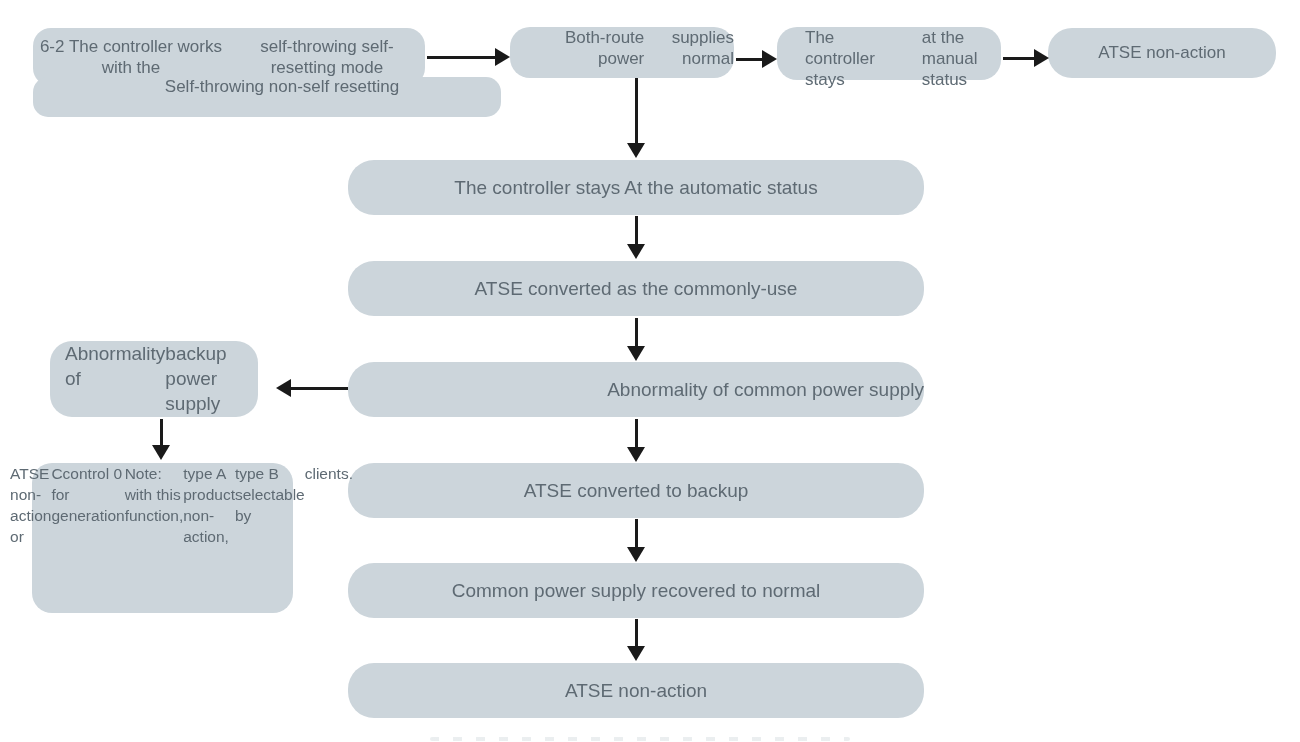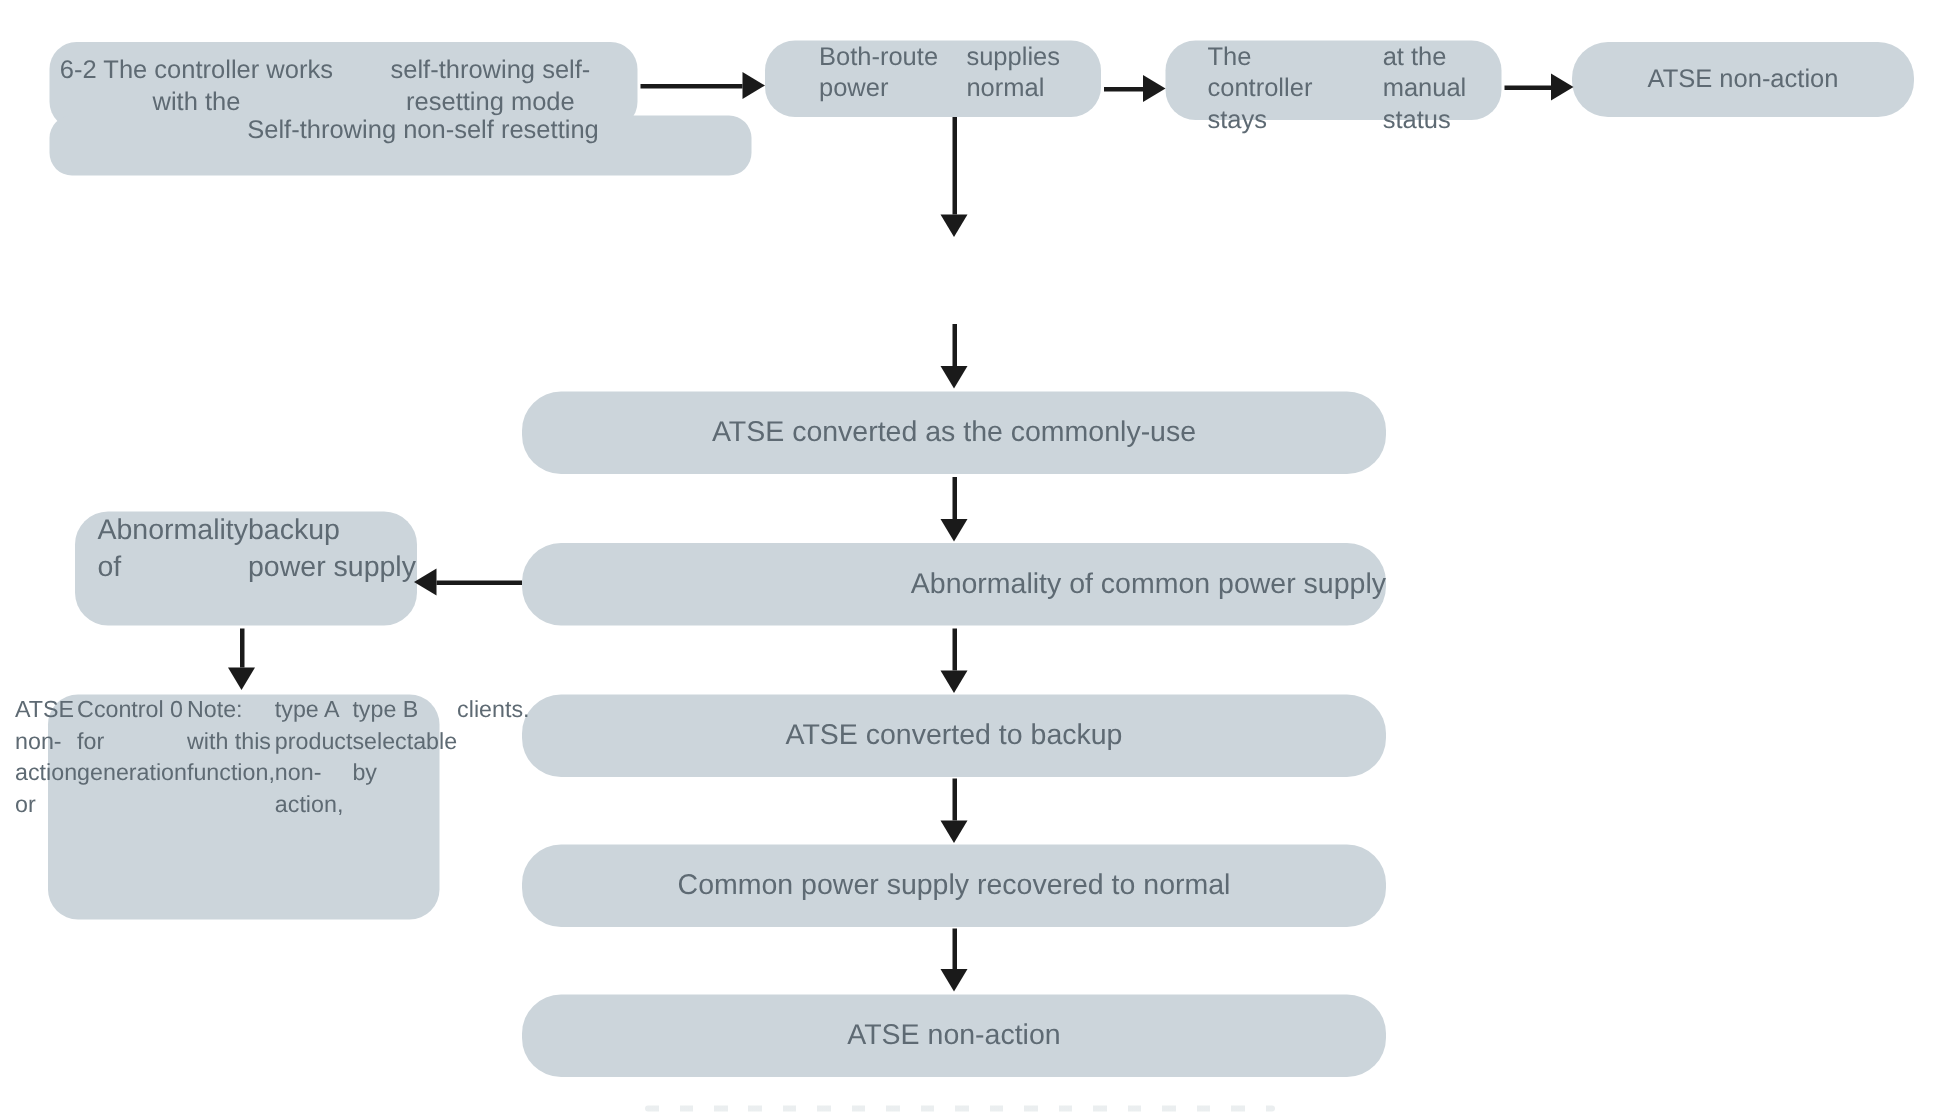--- a/index.html
+++ b/index.html
@@ -19,35 +19,35 @@
   }
   .node .ln{display:block;}
   .t-center{align-items:center;text-align:center;}
   .t-left{align-items:flex-start;text-align:left;}
 
   
   .n-mode{left:33px;top:28px;width:392px;height:58px;border-radius:18px;font-size:17px;line-height:21px;}
   .n-nonself{left:33px;top:77px;width:468px;height:40px;border-radius:15px;font-size:17px;padding-left:30px;}
 
   
-  .n-both{left:510px;top:27px;width:224px;height:51px;border-radius:20px;font-size:17px;line-height:21px;padding-left:36px;}
+  .n-both{left:510px;top:27px;width:224px;height:51px;border-radius:20px;font-size:17px;line-height:21px;padding-left:36px;text-align:right;}
   .n-manual{left:777px;top:27px;width:224px;height:53px;border-radius:20px;font-size:17px;line-height:21px;padding-left:28px;gap:40px;}
   .n-atse-top{left:1048px;top:28px;width:228px;height:50px;border-radius:24px;font-size:17px;}
 
   
   .n-central{left:348px;width:576px;height:55px;border-radius:26px;font-size:19px;}
   .n-auto{top:160px;}
   .n-commonly{top:261px;}
   .n-abn-common{top:362px;justify-content:flex-end;}
   .n-backup{top:463px;}
   .n-recovered{top:563px;}
   .n-atse-bottom{top:663px;}
 
   
-  .n-abn-backup{left:50px;top:341px;width:228px;height:76px;border-radius:22px;font-size:19px;line-height:25px;padding-left:15px;justify-content:center;}
+  .n-abn-backup{left:50px;top:341px;width:208px;height:76px;border-radius:22px;font-size:19px;line-height:25px;padding-left:15px;justify-content:center;}
   .n-note{left:32px;top:463px;width:261px;height:150px;border-radius:20px;font-size:15.5px;line-height:21px;padding-left:44px;padding-right:6px;}
 
   
   .ar{position:absolute;background:var(--arrow);}
   .ar-h{height:2.5px;}
   .ar-v{width:2.5px;}
   .head-right::after{content:"";position:absolute;left:100%;top:50%;transform:translateY(-50%);
     border:9px solid transparent;border-right:0;border-left:15px solid var(--arrow);}
   .head-left::before{content:"";position:absolute;right:100%;top:50%;transform:translateY(-50%);
     border:9px solid transparent;border-left:0;border-right:15px solid var(--arrow);}
@@ -92,20 +92,23 @@
     <span class="ln">supplies normal</span>
   </div>
   <div class="node t-left n-manual">
     <span class="ln">The controller stays</span>
     <span class="ln">at the manual status</span>
   </div>
   <div class="node t-center n-atse-top">
     <span class="ln">ATSE non-action</span>
   </div>
 
+  <div class="node t-center n-central n-auto">
+    <span class="ln">The controller stays At the automatic status</span>
+  </div>
   <div class="node t-center n-central n-commonly">
     <span class="ln">ATSE converted as the commonly-use</span>
   </div>
   <div class="node t-center n-central n-abn-common">
     <span class="ln">Abnormality of common power supply</span>
   </div>
   <div class="node t-center n-central n-backup">
     <span class="ln">ATSE converted to backup</span>
   </div>
   <div class="node t-center n-central n-recovered">

